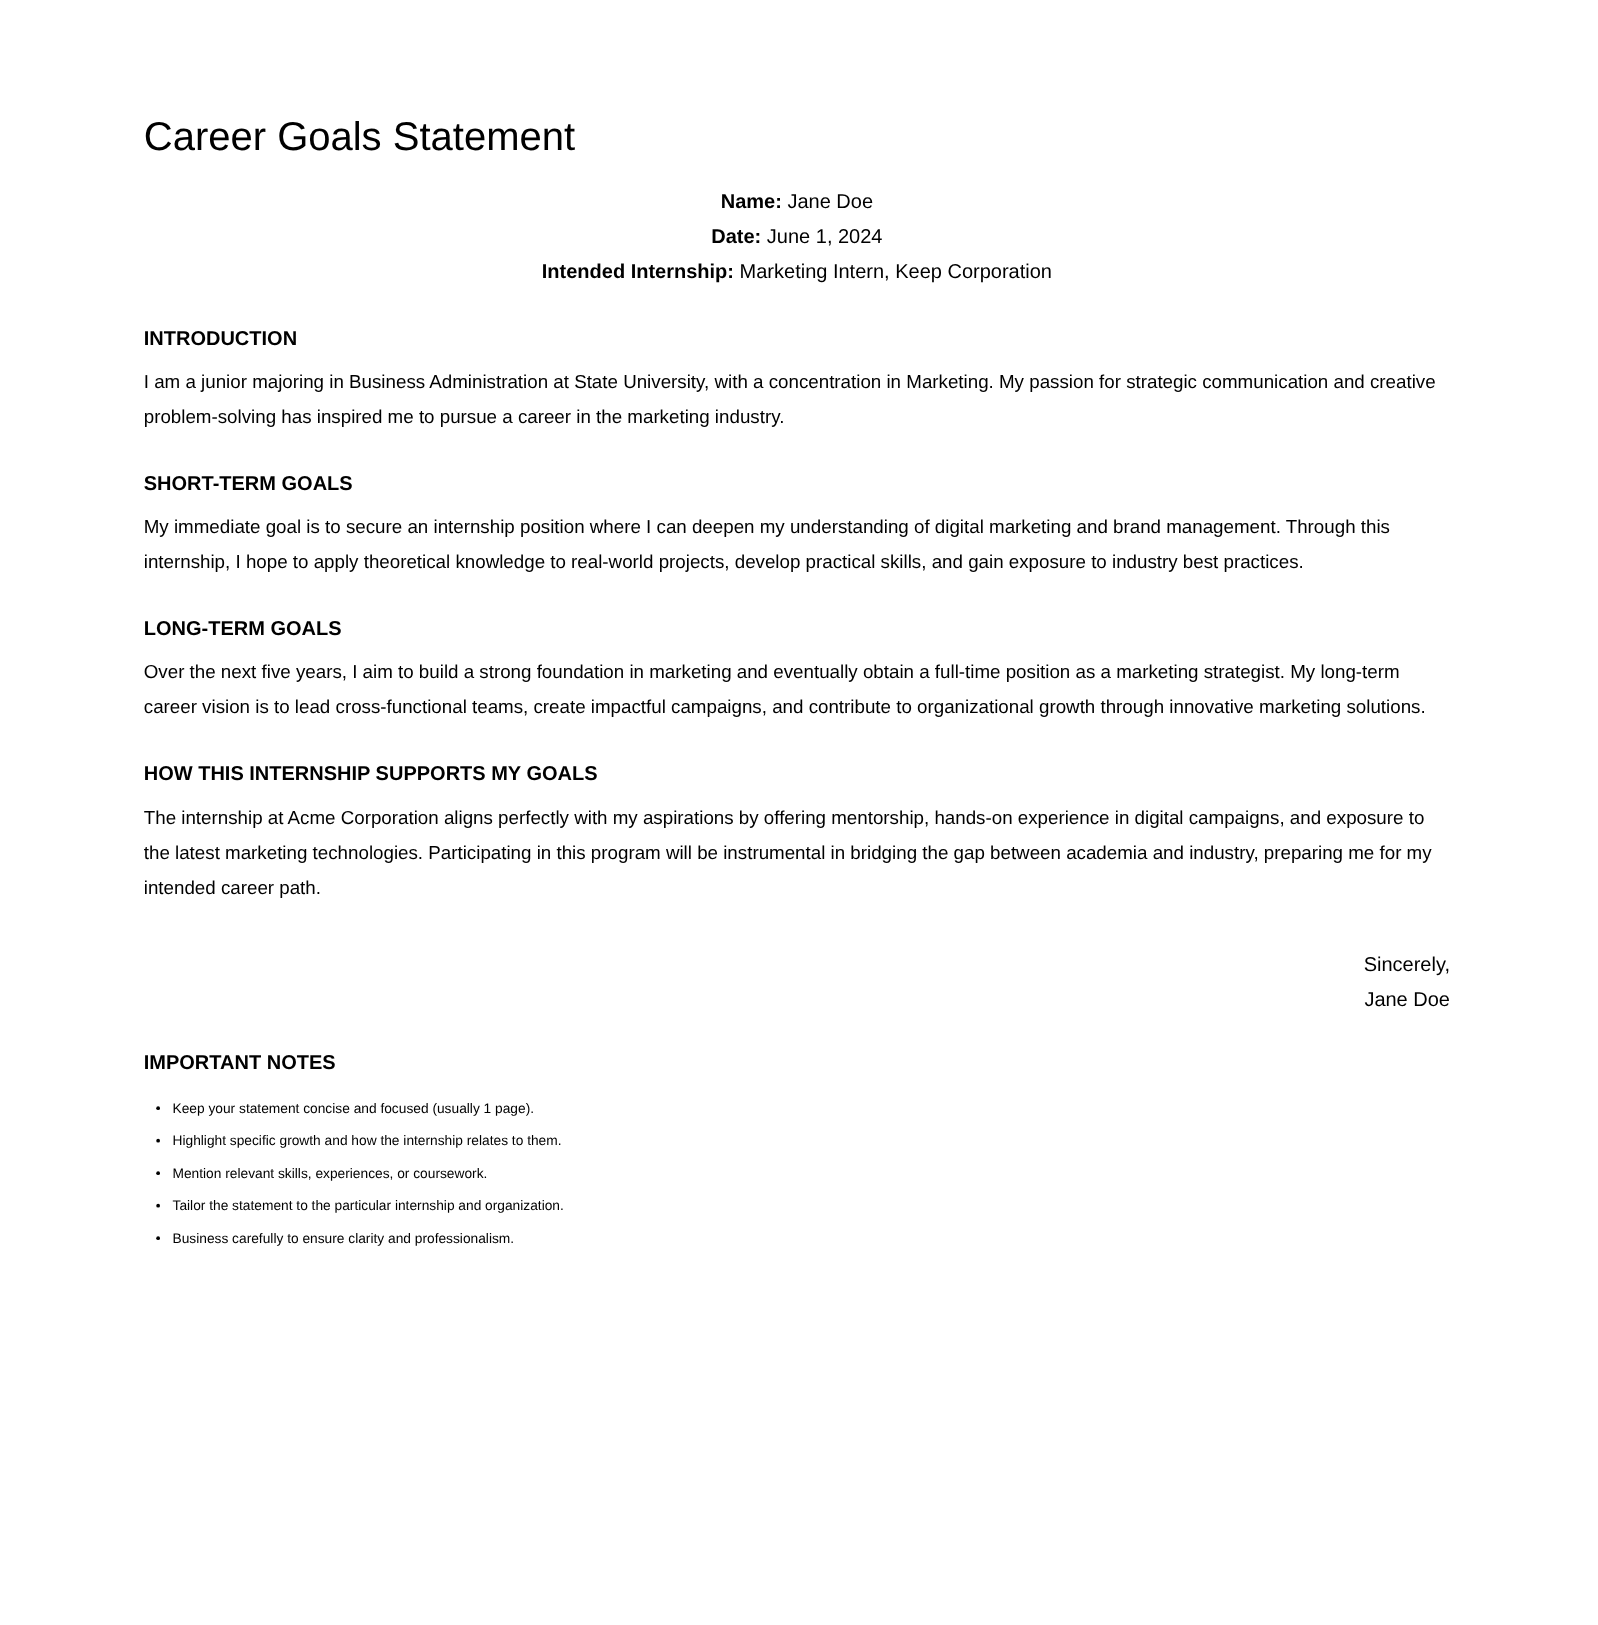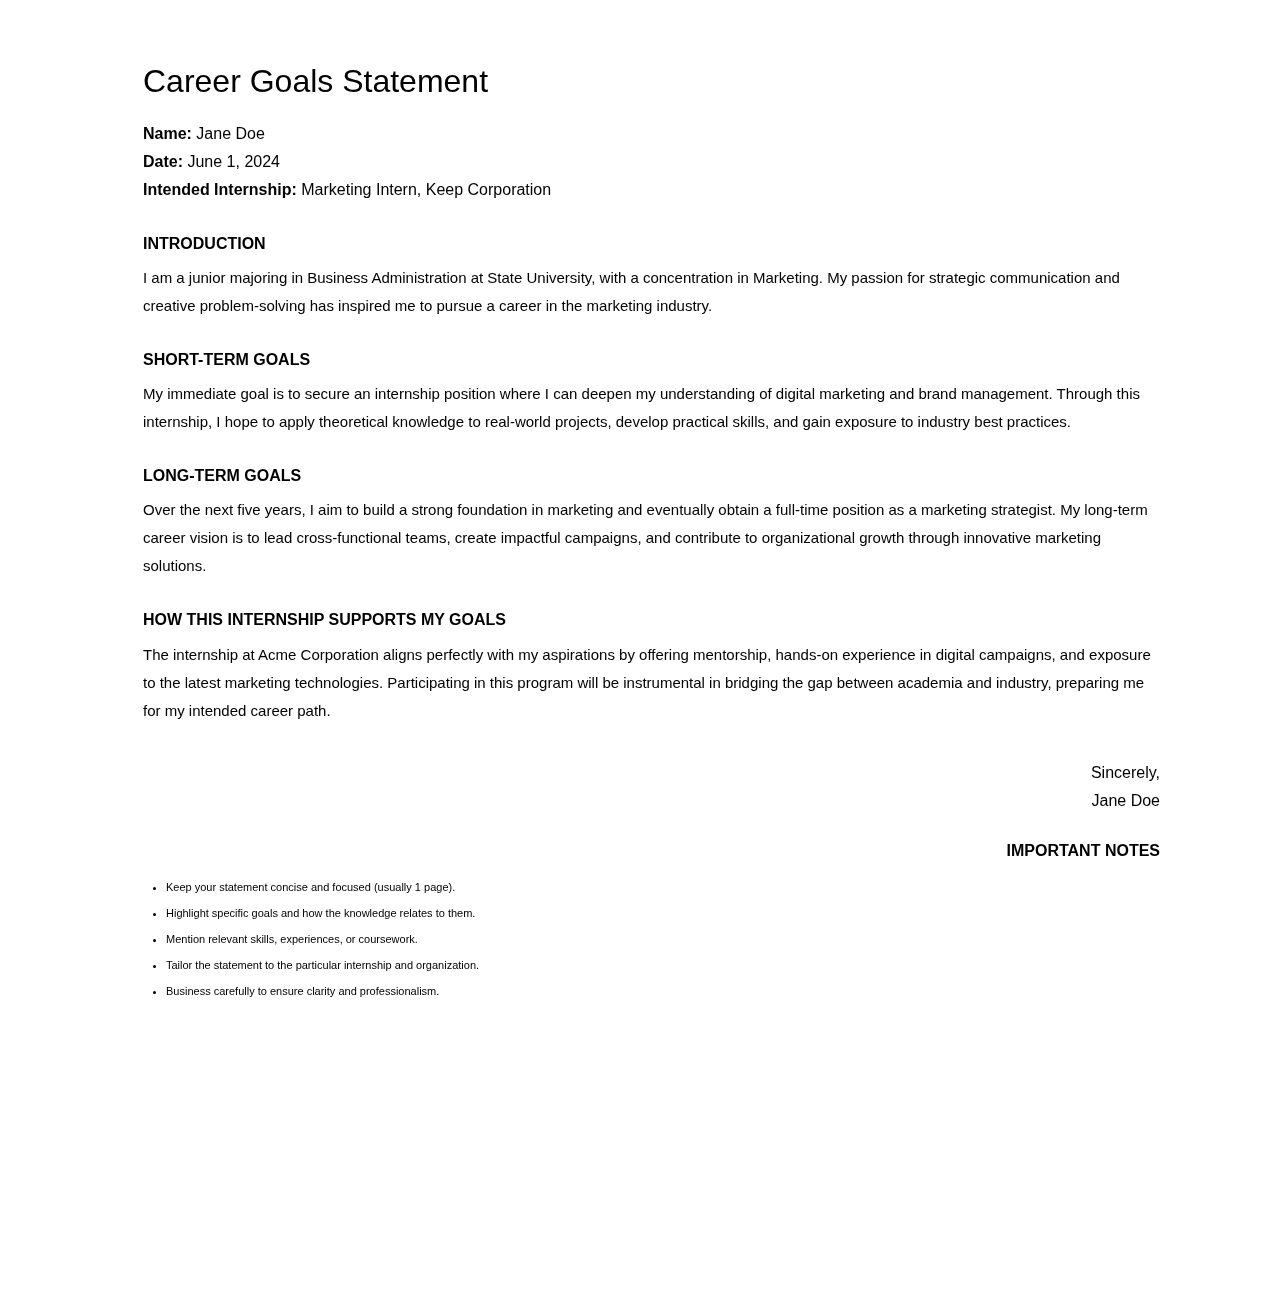--- a/index.html
+++ b/index.html
@@ -9,33 +9,33 @@
     background: #ffffff;
   }
   body {
     width: 1278px;
     height: 1300px;
     font-family: "Liberation Sans", "DejaVu Sans", sans-serif;
     color: #000000;
     -webkit-font-smoothing: antialiased;
   }
   .page {
-    padding: 63px 118px 0 115px;
-    margin-left: 28px;
+    padding: 91px 118px 0 115px;
   }
   .doc-title {
     font-size: 32px;
     font-weight: 400;
     line-height: 1.15;
     margin: 0 0 20px 0;
   }
   .meta-block {
     font-size: 16px;
     line-height: 28px;
     margin: 0;
+    text-align: center;
   }
   .meta-line { margin: 0; }
   .meta-label { font-weight: 700; }
   .section-heading {
     font-size: 16px;
     font-weight: 700;
     line-height: 1.2;
     margin: 30px 0 0 0;
   }
   .body-text {
@@ -48,21 +48,20 @@
     line-height: 28px;
     margin: 34px 0 0 0;
     text-align: right;
   }
   .signature-line { margin: 0; }
   .notes-heading {
     font-size: 16px;
     font-weight: 700;
     line-height: 1.2;
     margin: 26px 0 0 0;
-    text-align: right;
   }
   .notes-list {
     margin: 14px 0 0 0;
     padding: 0 0 0 23px;
     font-size: 11px;
     line-height: 26px;
   }
   .notes-list li { margin: 0; padding: 0; }
 </style>
 </head>
@@ -109,20 +108,20 @@
 
   <div class="signature-block">
     <p class="signature-line">Sincerely,</p>
     <p class="signature-line">Jane Doe</p>
   </div>
 
   <div>
     <h3 class="notes-heading">IMPORTANT NOTES</h3>
     <ul class="notes-list">
       <li>Keep your statement concise and focused (usually 1 page).</li>
-      <li>Highlight specific goals and how the knowledge relates to them.</li>
+      <li>Highlight specific growth and how the internship relates to them.</li>
       <li>Mention relevant skills, experiences, or coursework.</li>
       <li>Tailor the statement to the particular internship and organization.</li>
       <li>Business carefully to ensure clarity and professionalism.</li>
     </ul>
   </div>
 
 </div>
 
 </body></html>

